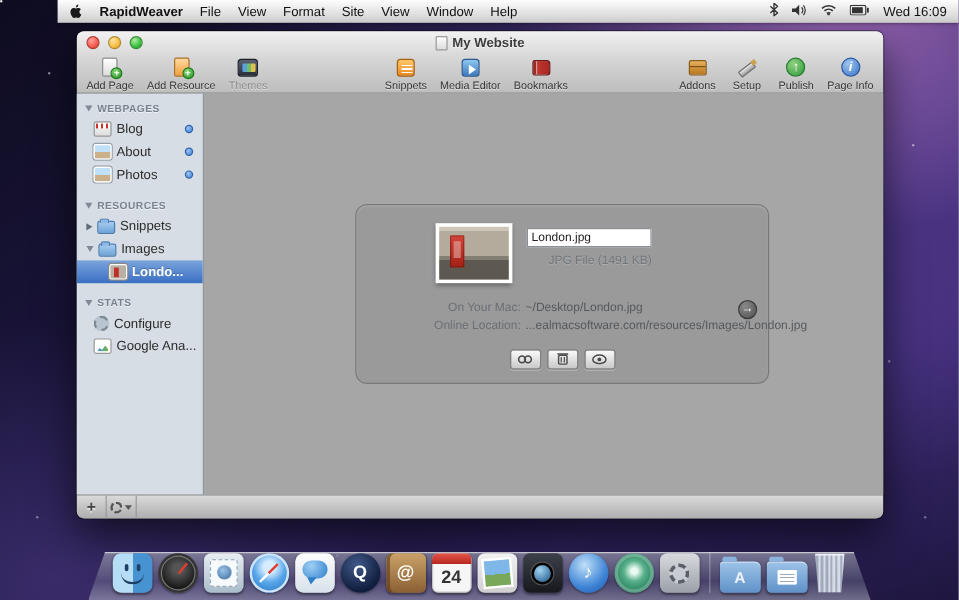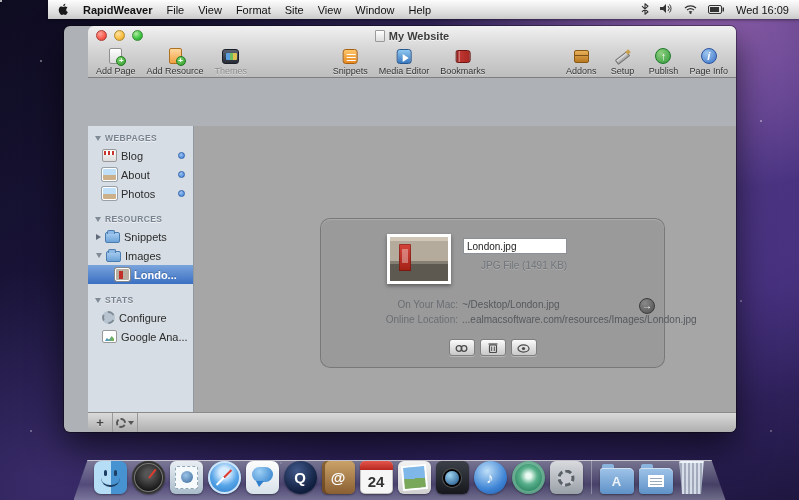--- a/index.html
+++ b/index.html
@@ -26,21 +26,21 @@
   .menubar{position:absolute;top:0;left:0;right:0;height:19px;display:flex;align-items:center;gap:14px;
     padding:0 10px;background:linear-gradient(#fdfdfd,#dcdcdc 70%,#c9c9c9);box-shadow:0 1px 3px rgba(0,0,0,.45);
     font-size:11px;color:#111;z-index:50;margin-left:48px;}
   .menu{cursor:default;white-space:nowrap;}
   .menu.app{font-weight:bold;}
   .mb-right{margin-left:auto;display:flex;align-items:center;gap:11px;}
   .apple{display:flex;align-items:center;}
 
   
   .window{position:absolute;left:64px;top:26px;width:672px;height:406px;border-radius:6px;background:#aeb2b6;
-    box-shadow:0 14px 34px rgba(0,0,0,.6),0 0 0 1px rgba(0,0,0,.35);display:flex;flex-direction:column;z-index:30;padding-left:24px;}
+    box-shadow:0 14px 34px rgba(0,0,0,.6),0 0 0 1px rgba(0,0,0,.35);display:flex;flex-direction:column;z-index:30;}
   .win-header{height:52px;flex:0 0 auto;border-radius:6px 6px 0 0;
     background:linear-gradient(#f1f1f1,#d6d6d6 45%,#bdbdbd);border-bottom:1px solid #7e7e7e;position:relative;}
   .titlebar{height:19px;display:flex;align-items:center;justify-content:center;position:relative;}
   .lights{position:absolute;left:8px;top:4px;display:flex;gap:7px;}
   .light{width:11px;height:11px;border-radius:50%;cursor:default;}
   .light.red{background:radial-gradient(circle at 35% 30%, #ffa39b, #f65a4d 60%, #c23a30);border:1px solid #ad3c34;}
   .light.yellow{background:radial-gradient(circle at 35% 30%, #ffe2a0, #f8bd41 60%, #cd9328);border:1px solid #ae8b2e;}
   .light.green{background:radial-gradient(circle at 35% 30%, #b0eba0, #37c13c 60%, #2a9330);border:1px solid #3c8b38;}
   .win-title{font-size:11px;font-weight:bold;color:#3c3c3c;text-shadow:0 1px 0 rgba(255,255,255,.6);
     display:flex;align-items:center;gap:4px;}
@@ -77,21 +77,21 @@
   .ic-addons::after{content:"";position:absolute;left:0;right:0;top:4px;height:1px;background:rgba(90,50,10,.7);}
   .ic-setup{width:16px;height:16px;position:relative;}
   .ic-setup::before{content:"";position:absolute;left:1px;top:7px;width:13px;height:4px;border-radius:1px;
     background:linear-gradient(#ececec,#9a9a9a);border:1px solid #6f6f6f;transform:rotate(-38deg);}
   .ic-setup::after{content:"";position:absolute;right:0;top:2px;width:4px;height:4px;background:#c8a050;transform:rotate(-38deg);}
   .ic-round{width:16px;height:16px;border-radius:50%;color:#fff;font-weight:bold;font-size:11px;line-height:15px;text-align:center;}
   .ic-publish{background:radial-gradient(circle at 35% 30%, #8fd080, #2f9a3a);border:1px solid #1e7a28;}
   .ic-info{background:radial-gradient(circle at 35% 30%, #9fc6ef, #3a72c8);border:1px solid #2a55a0;font-style:italic;}
 
   
-  .win-body{flex:1;display:flex;min-height:0;margin-top:48px;}
+  .win-body{flex:1;display:flex;min-height:0;}
   .sidebar{width:106px;flex:0 0 auto;background:#d6dde4;border-right:1px solid #8f979f;padding-top:5px;overflow:hidden;}
   .sb-header{font-size:8.5px;font-weight:bold;color:#78828e;letter-spacing:.4px;padding:2px 0 3px 7px;
     display:flex;align-items:center;gap:4px;text-shadow:0 1px 0 rgba(255,255,255,.6);}
   .sb-section{margin-top:9px;}
   .sb-section:first-child{margin-top:0;}
   .tri-down{width:0;height:0;border-left:3.5px solid transparent;border-right:3.5px solid transparent;border-top:5px solid #7f8a96;}
   .tri-right{width:0;height:0;border-top:3.5px solid transparent;border-bottom:3.5px solid transparent;border-left:5px solid #5f6b78;}
   .sb-row{height:19px;display:flex;align-items:center;gap:4px;padding-left:14px;font-size:11px;color:#2c2c2c;cursor:default;}
   .sb-row.lvl2{padding-left:8px;}
   .sb-row.lvl3{padding-left:27px;}

